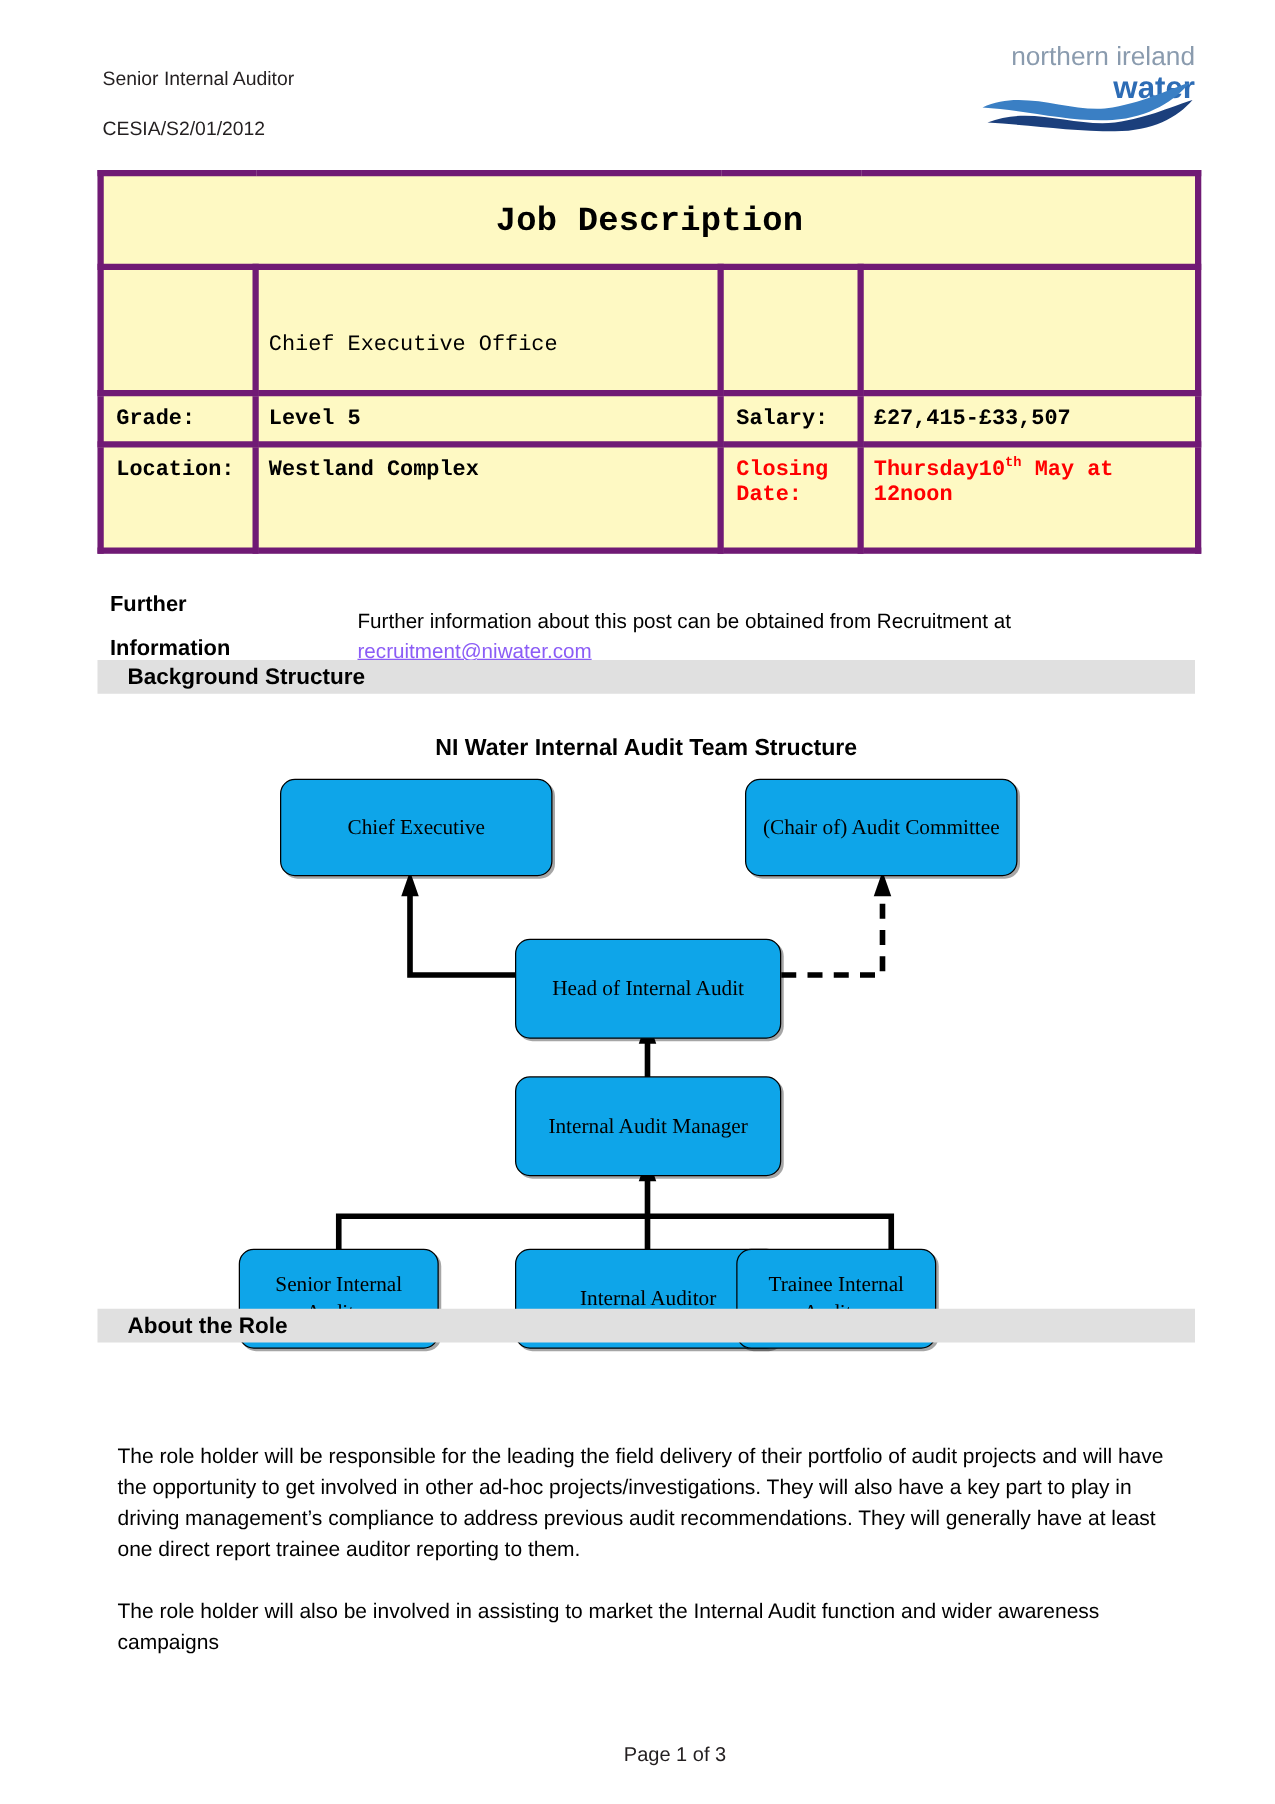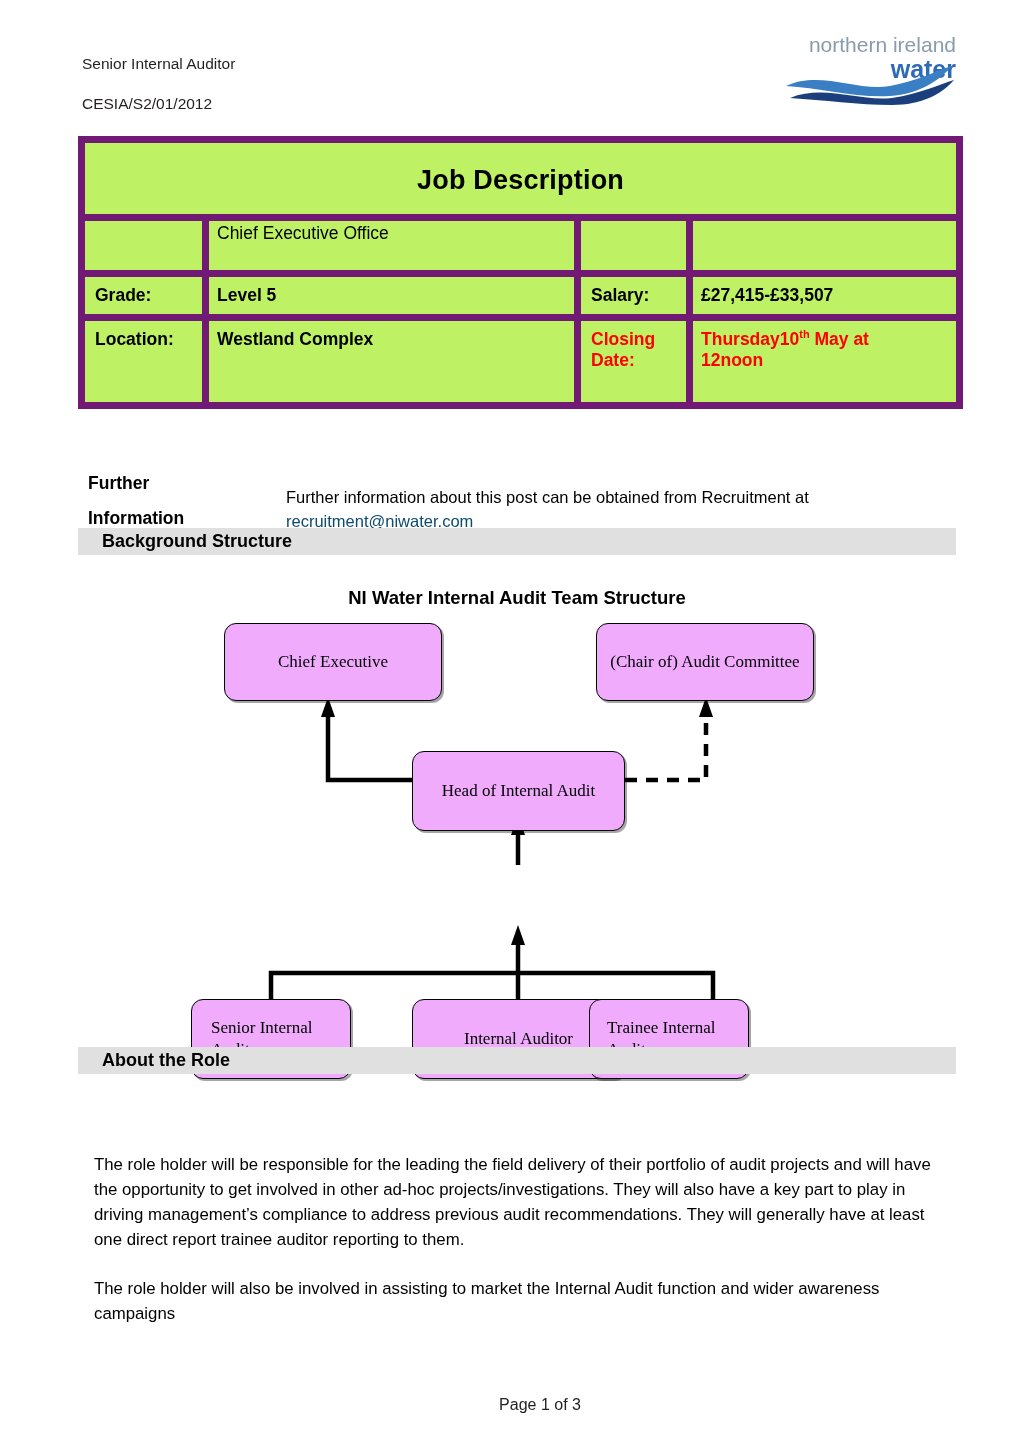--- a/index.html
+++ b/index.html
@@ -50,24 +50,25 @@
   .jd-table {
     position: absolute;
     left: 78px;
     top: 136px;
     width: 878px;
     background: #e0e0e0;
     border-collapse: collapse;
     table-layout: fixed;
   }
   .jd-table td {
-    background: #bef264;
-    border: 7px solid #701a75;
+    background: #fef9c3;
+    border: 5px solid #701a75;
     vertical-align: top;
     padding: 0;
+    font-family: Liberation Mono, monospace;
   }
   .jd-title-cell {
     text-align: center;
     padding: 22px 0 18px 0 !important;
   }
   .jd-title {
     font-size: 27px;
     font-weight: bold;
     letter-spacing: 0.2px;
   }
@@ -75,21 +76,21 @@
     font-size: 17.5px;
     font-weight: bold;
     padding: 8px 0 8px 10px !important;
     white-space: nowrap;
   }
   .val {
     font-size: 17.5px;
     padding: 8px 0 8px 8px !important;
   }
   .val .bold { font-weight: bold; display: block; }
-  .val .reg  { font-weight: normal; display: block; }
+  .val .reg  { font-weight: normal; display: block; margin-top: 48px; }
   .red { color: #ff0000; font-weight: bold; }
   .red sup { font-size: 11px; vertical-align: super; line-height: 0; }
 
   
   .further-block {
     position: absolute;
     left: 78px;
     top: 466px;
     width: 878px;
   }
@@ -105,21 +106,21 @@
   .further-text {
     position: absolute;
     left: 208px;
     top: 19px;
     width: 670px;
     font-size: 16.5px;
     line-height: 24px;
     text-align: justify;
   }
   .email-link {
-    color: #0c4a6e;
+    color: #8b5cf6;
     text-decoration: underline;
     font-size: 16.5px;
   }
 
   
   .section-bar {
     position: absolute;
     left: 78px;
     width: 878px;
     height: 27px;
@@ -145,27 +146,28 @@
     position: absolute;
     left: 0;
     top: 22px;
     width: 878px;
     text-align: center;
     font-size: 18.5px;
     font-weight: bold;
   }
   .node {
     position: absolute;
-    background: #f0abfc;
+    background: #0ea5e9;
     border: 1.6px solid #000000;
     border-radius: 12px;
     box-sizing: border-box;
     display: flex;
     align-items: center;
     justify-content: center;
+    text-align: center;
     font-family: "Liberation Serif", serif;
     font-size: 17px;
     line-height: 22px;
     color: #000000;
     box-shadow: 2px 2px 0 rgba(0,0,0,0.35);
   }
   .org-svg {
     position: absolute;
     left: 0;
     top: 0;
@@ -311,20 +313,23 @@
   </div>
 
   <div class="node" id="node-audit-committee" style="left:518px; top:58px; width:218px; height:78px;">
     <span>(Chair of) Audit Committee</span>
   </div>
 
   <div class="node" id="node-head-of-internal-audit" style="left:334px; top:186px; width:213px; height:80px;">
     <span>Head of Internal Audit</span>
   </div>
 
+  <div class="node" id="node-internal-audit-manager" style="left:334px; top:296px; width:213px; height:80px;">
+    <span>Internal Audit Manager</span>
+  </div>
 
   <div class="node" id="node-senior-internal-auditor" style="left:113px; top:434px; width:160px; height:80px;">
     <span style="max-width:120px">Senior Internal Auditor</span>
   </div>
 
   <div class="node" id="node-internal-auditor" style="left:334px; top:434px; width:213px; height:80px;">
     <span>Internal Auditor</span>
   </div>
 
   <div class="node" id="node-trainee-internal-auditor" style="left:511px; top:434px; width:160px; height:80px;">

